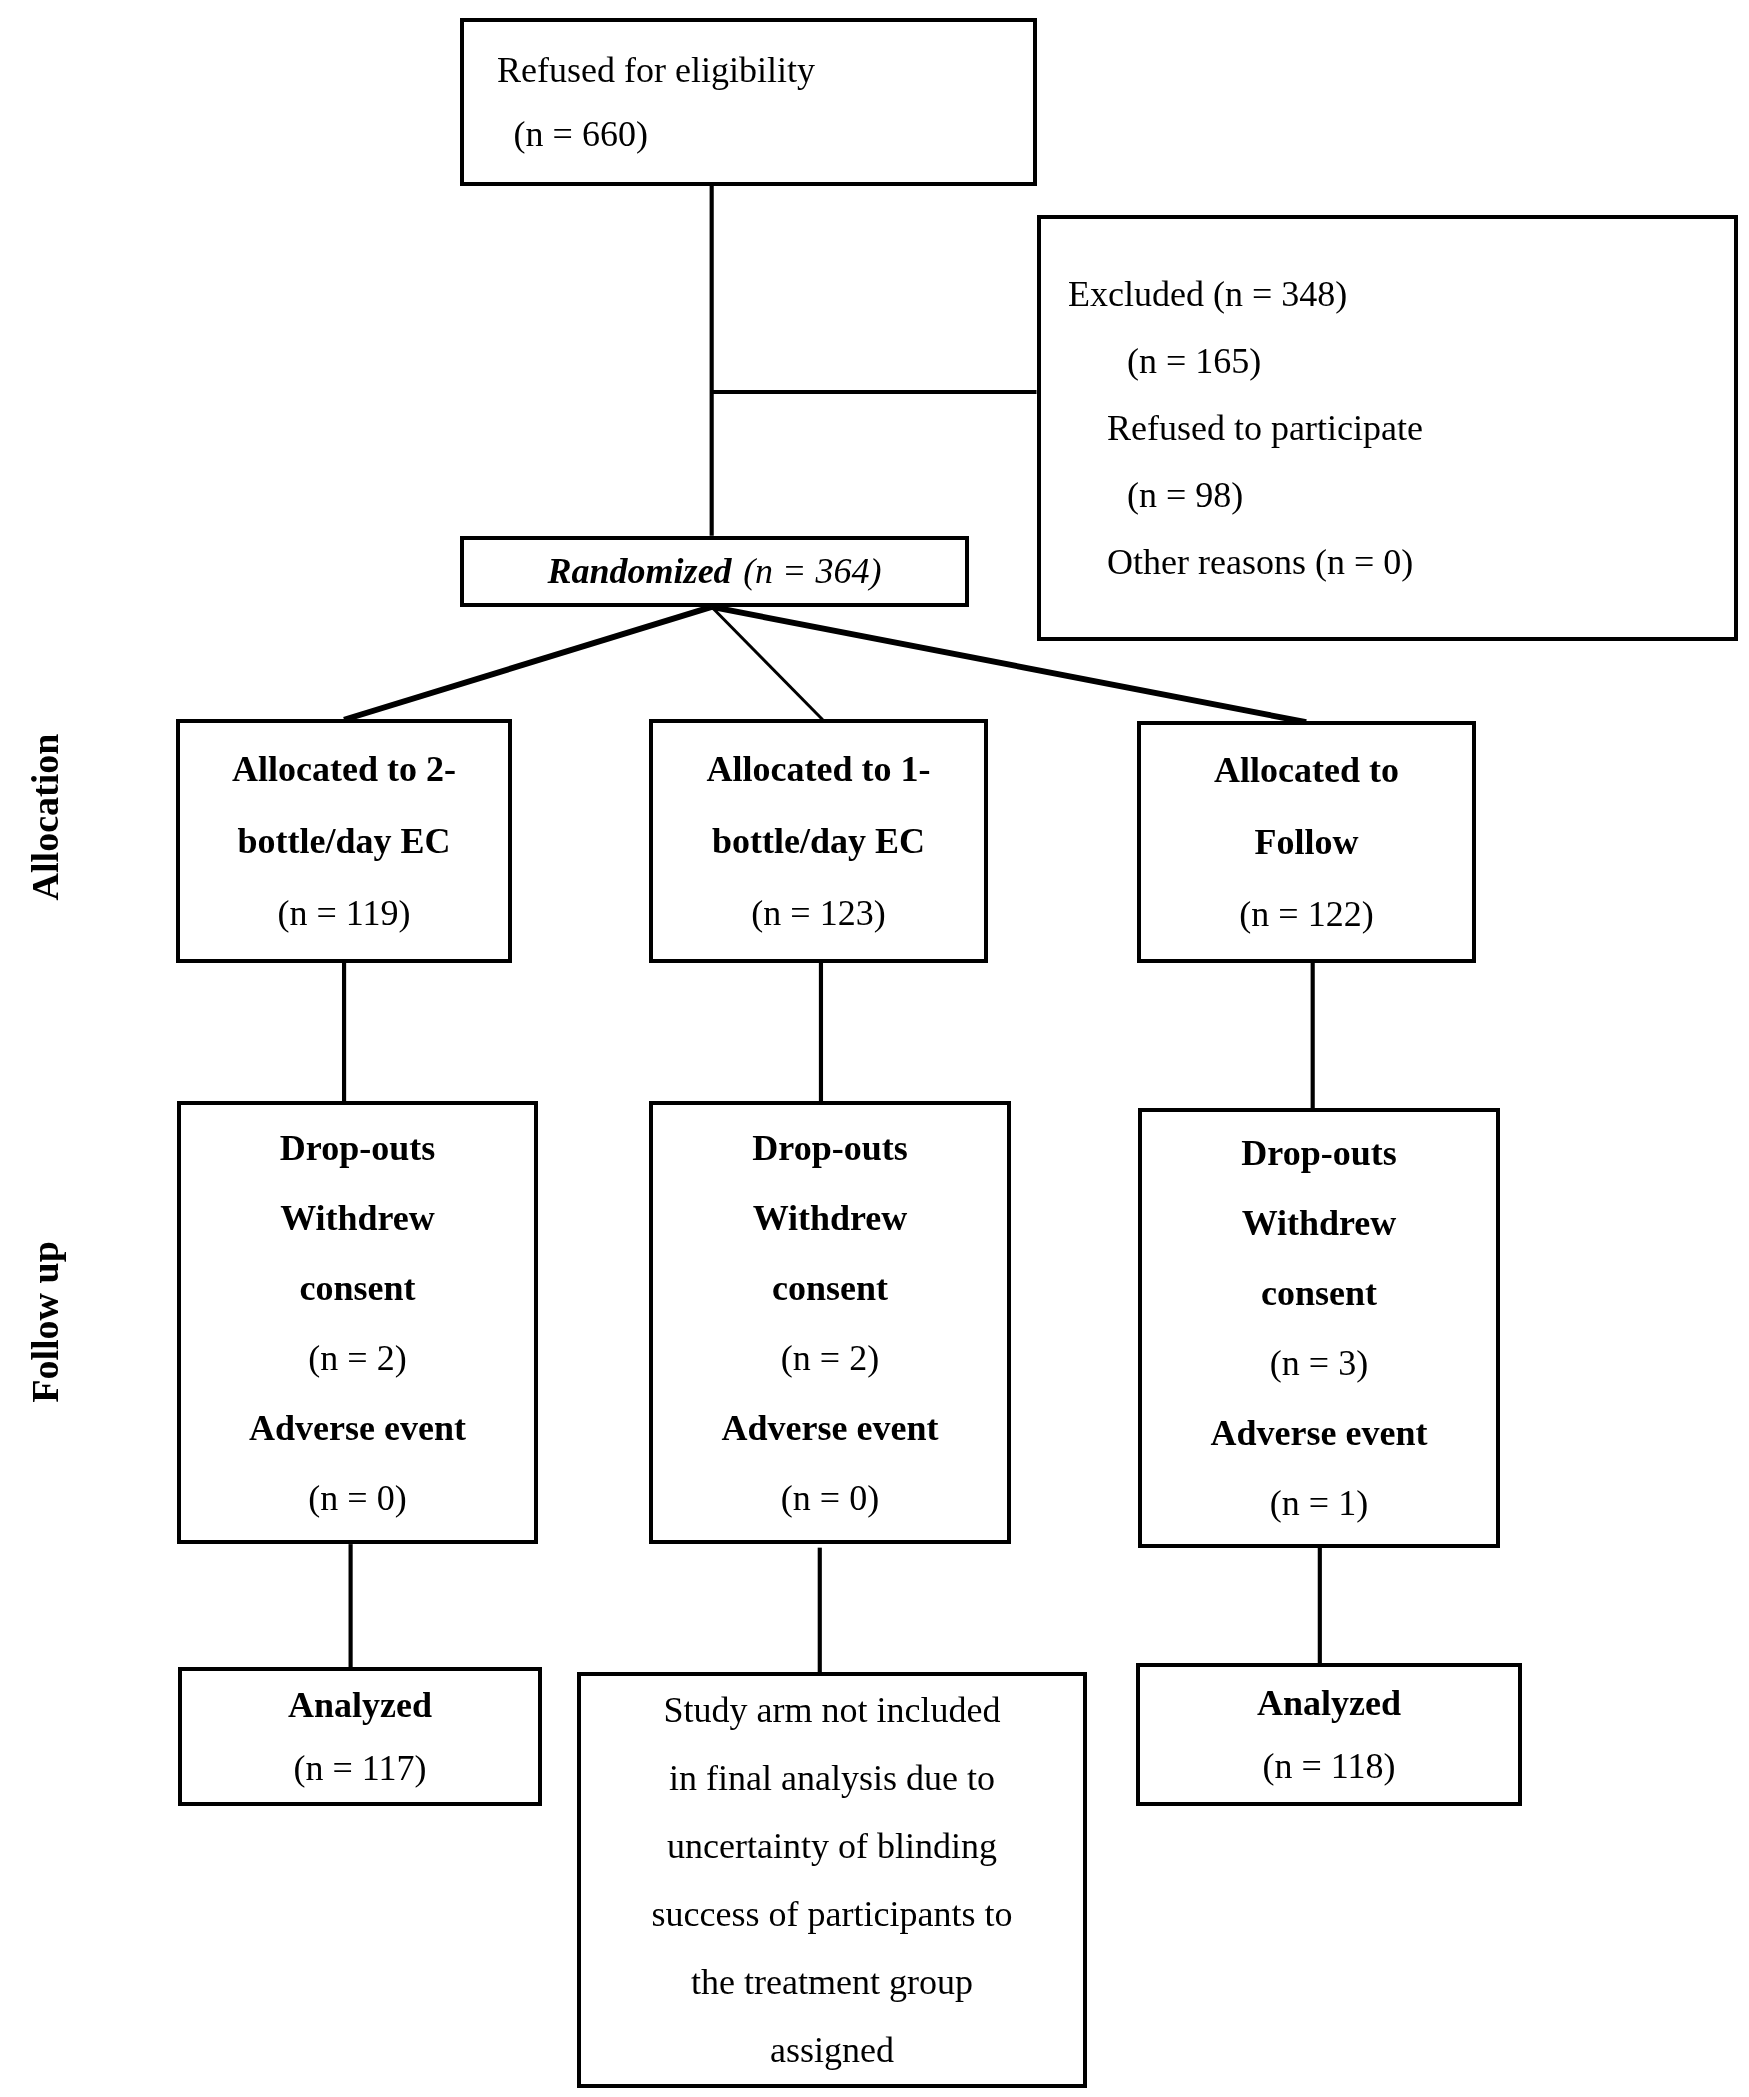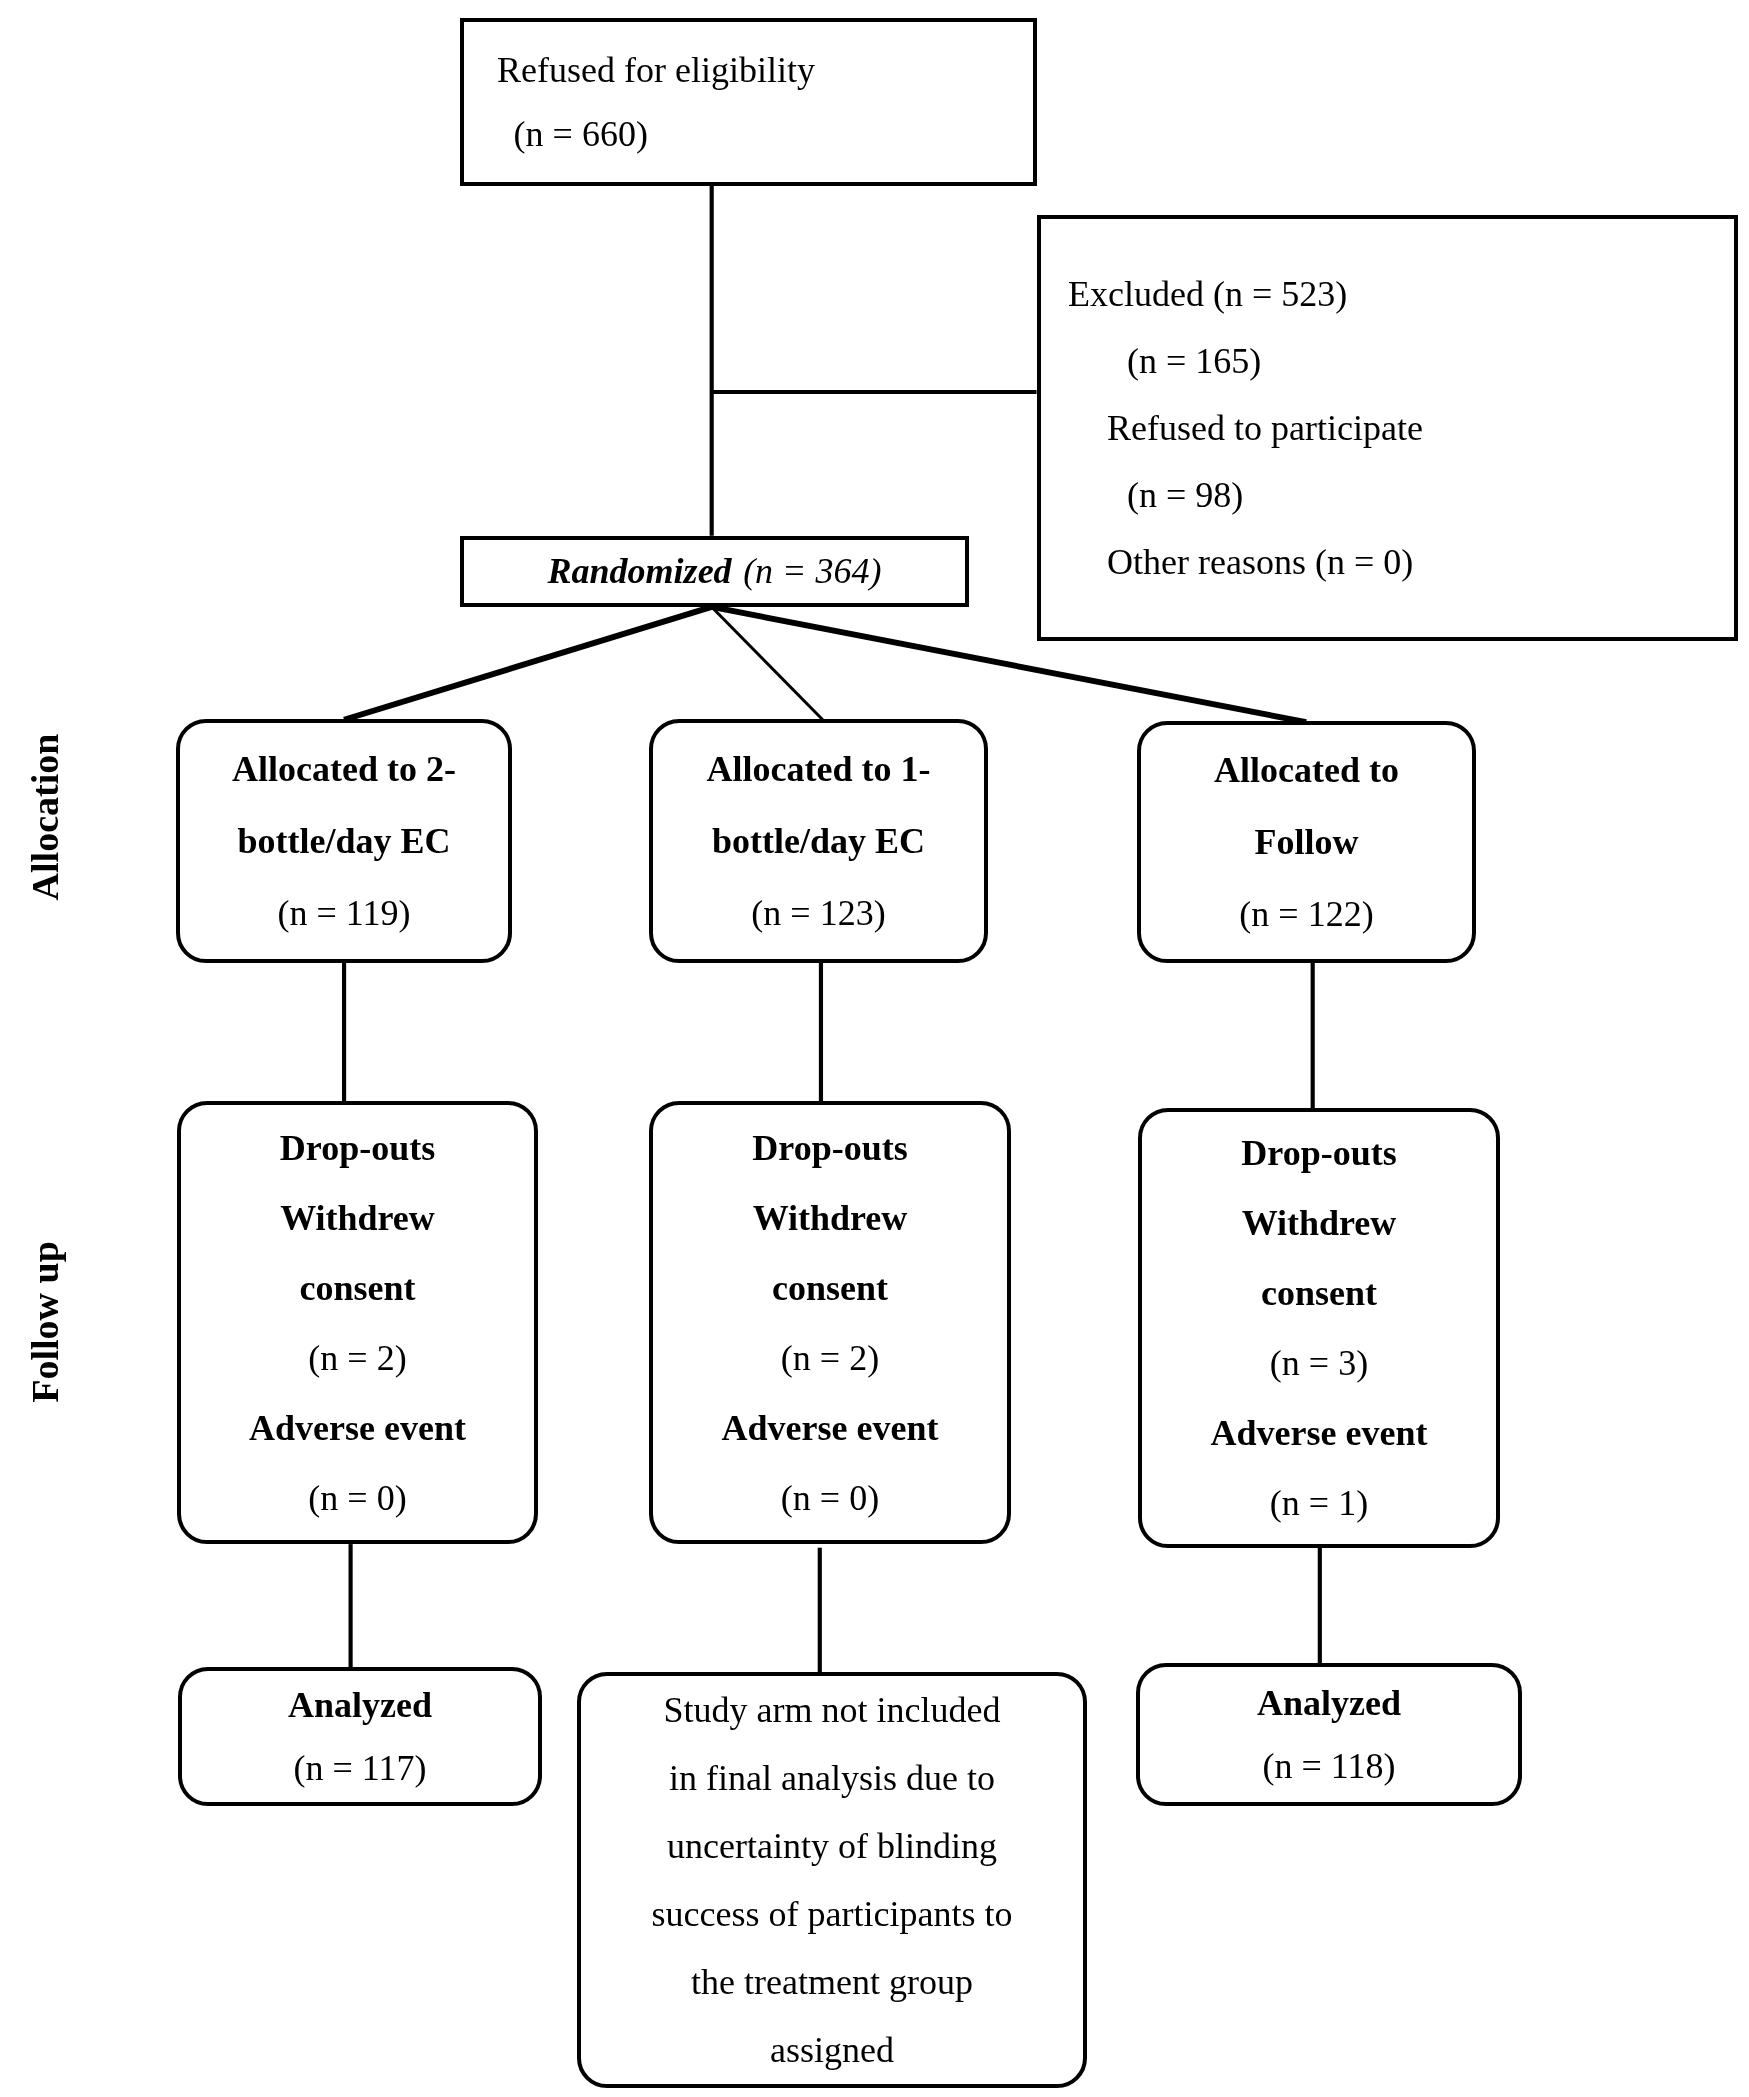--- a/index.html
+++ b/index.html
@@ -19,21 +19,21 @@
     border:4.8px solid #000;
     background:#fff;
     z-index:1;
     display:flex;
     flex-direction:column;
     justify-content:center;
     font-size:36px;
     line-height:70px;
   }
   .box .line { white-space:nowrap; }
-  .center { align-items:center; text-align:center;border-radius:30px; }
+  .center { align-items:center; text-align:center; }
   .leftal { align-items:flex-start; text-align:left; }
   .b { font-weight:bold; }
   
   #assessed   { left:460px;  top:18px;   width:577px;  height:168px; padding-left:33px; line-height:64px; }
   #assessed .ind { padding-left:16.6px; }
   #excluded   { left:1037px; top:215px;  width:701px; height:426px; padding-left:27px; line-height:67px; }
   #excluded .ind1 { padding-left:39px; }
   #excluded .ind2 { padding-left:59px; }
   #randomized { left:460px;  top:536px;  width:509px;  height:71px; flex-direction:row; justify-content:center; align-items:center; line-height:59px;font-style:italic; }
   #randomized .n { margin-left:0.32em; }
@@ -80,21 +80,21 @@
 
   <div class="stage-label" id="label-allocation">Allocation</div>
   <div class="stage-label" id="label-followup">Follow up</div>
 
   <div class="box leftal" id="assessed">
     <div class="line">Refused for eligibility</div>
     <div class="line ind">(n = 660)</div>
   </div>
 
   <div class="box leftal" id="excluded">
-    <div class="line">Excluded (n = 523)</div>
+    <div class="line">Excluded (n = 348)</div>
     <div class="line ind2">(n = 165)</div>
     <div class="line ind1">Refused to participate</div>
     <div class="line ind2">(n = 98)</div>
     <div class="line ind1">Other reasons (n = 0)</div>
   </div>
 
   <div class="box" id="randomized">
     <span class="b">Randomized</span>
     <span class="n">(n = 364)</span>
   </div>

